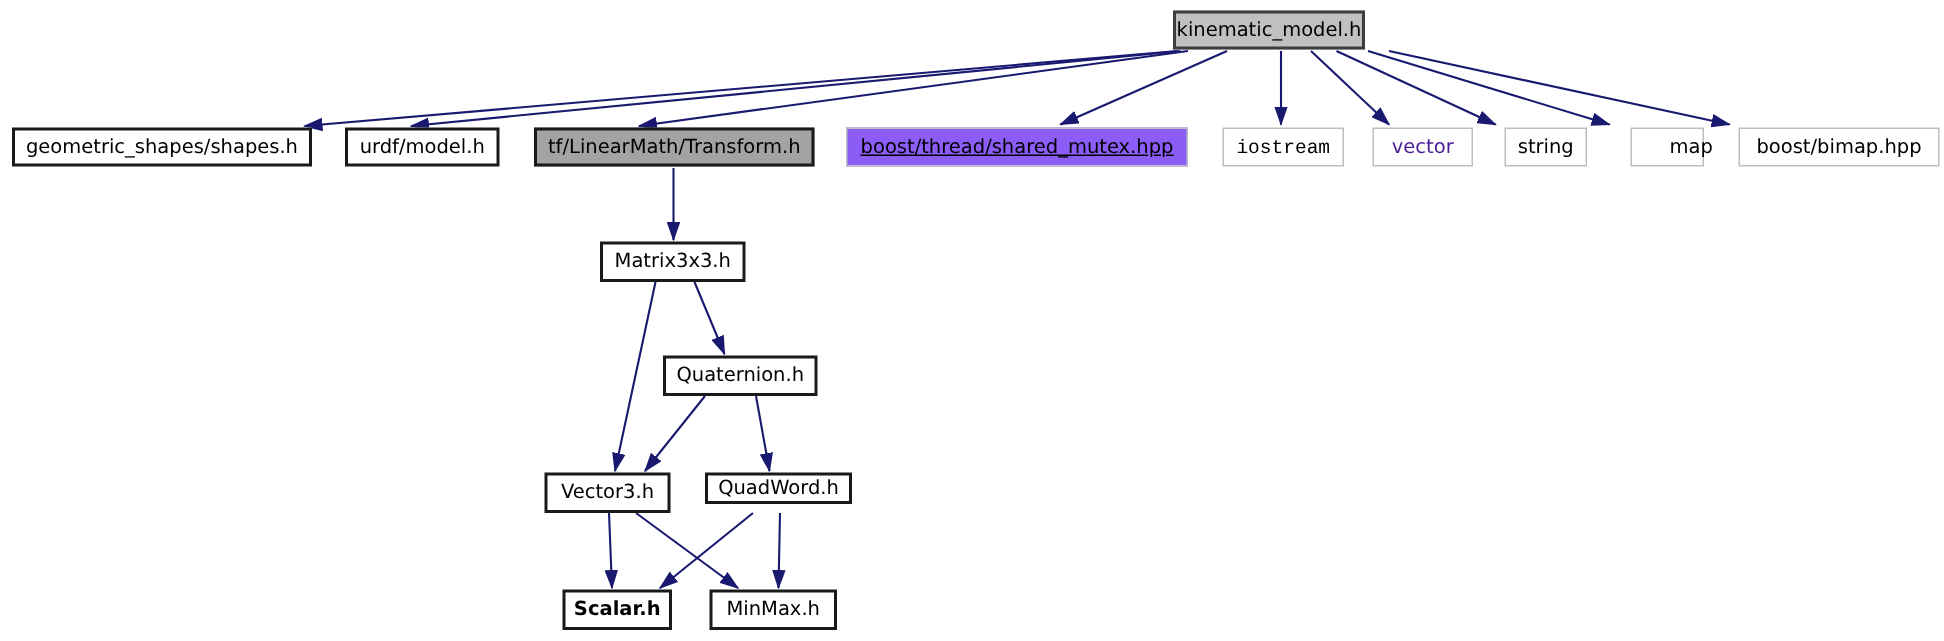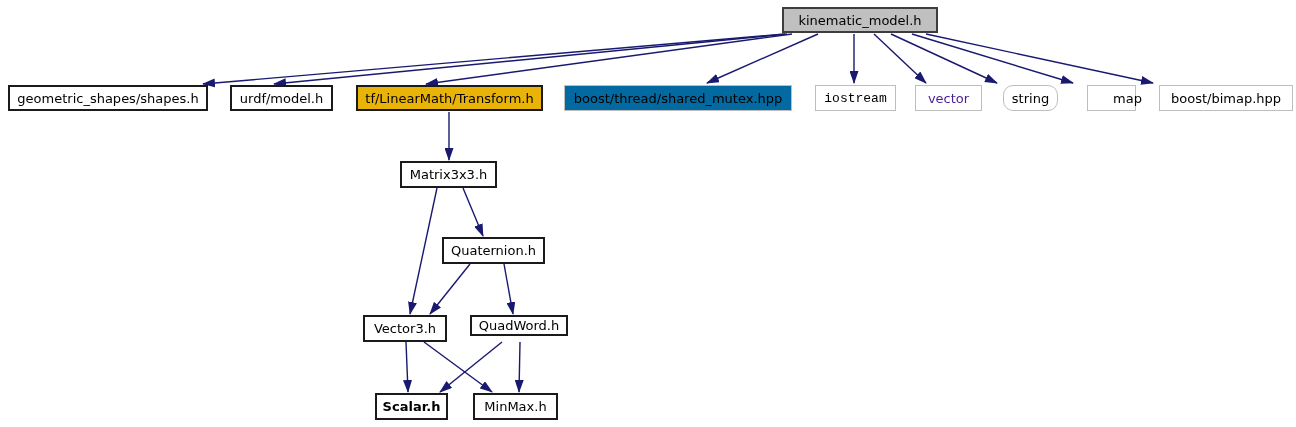--- a/index.html
+++ b/index.html
@@ -74,28 +74,28 @@
         <line x1="437" y1="188" x2="410" y2="314" stroke="#191970" stroke-width="1.4" marker-end="url(#arrowhead)"></line>
         <line x1="470" y1="264" x2="430" y2="314" stroke="#191970" stroke-width="1.4" marker-end="url(#arrowhead)"></line>
         <line x1="504" y1="264" x2="513" y2="314" stroke="#191970" stroke-width="1.4" marker-end="url(#arrowhead)"></line>
         <line x1="406" y1="342" x2="408" y2="392" stroke="#191970" stroke-width="1.4" marker-end="url(#arrowhead)"></line>
         <line x1="424" y1="342" x2="492" y2="392" stroke="#191970" stroke-width="1.4" marker-end="url(#arrowhead)"></line>
         <line x1="502" y1="342" x2="440" y2="392" stroke="#191970" stroke-width="1.4" marker-end="url(#arrowhead)"></line>
         <line x1="520" y1="342" x2="519" y2="392" stroke="#191970" stroke-width="1.4" marker-end="url(#arrowhead)"></line>
       </g>
   </svg>
   <div id="node-layer">
-      <div class="graph-node kind-root" style="left: 782px; top: 7px; width: 156px; height: 26px; color: rgb(0, 0, 0); background: rgb(192, 192, 192); border-color: rgb(61, 61, 61);">kinematic_model.h</div>
+      <div class="graph-node kind-root" style="left: 782px; top: 7px; width: 128px; height: 26px; color: rgb(0, 0, 0); background: rgb(192, 192, 192); border-color: rgb(61, 61, 61);">kinematic_model.h</div>
       <div class="graph-node kind-internal" style="left: 8px; top: 85px; width: 200px; height: 26px; color: rgb(0, 0, 0); background: rgb(255, 255, 255); border-color: rgb(26, 26, 26);">geometric_shapes/shapes.h</div>
       <div class="graph-node kind-internal" style="left: 230px; top: 85px; width: 103px; height: 26px; color: rgb(0, 0, 0); background: rgb(255, 255, 255); border-color: rgb(26, 26, 26);">urdf/model.h</div>
-      <div class="graph-node kind-internal" style="left: 356px; top: 85px; width: 187px; height: 26px; color: rgb(0, 0, 0); background: #eab308; border-color: rgb(26, 26, 26);">tf/LinearMath/Transform.h</div>
-      <div class="graph-node kind-external" style="left: 564px; top: 85px; width: 228px; height: 26px; color: rgb(0, 0, 0); background: #0369a1; border-color: rgb(190, 190, 190);">boost/thread/shared_mutex.hpp</div>
+      <div class="graph-node kind-internal" style="left: 356px; top: 85px; width: 187px; height: 26px; color: rgb(0, 0, 0); background: #a3a3a3; border-color: rgb(26, 26, 26);">tf/LinearMath/Transform.h</div>
+      <div class="graph-node kind-external" style="left: 564px; top: 85px; width: 228px; height: 26px; color: rgb(0, 0, 0); background: #8b5cf6; border-color: rgb(190, 190, 190); text-decoration: underline;">boost/thread/shared_mutex.hpp</div>
       <div class="graph-node kind-external" style="left: 815px; top: 85px; width: 81px; height: 26px; color: rgb(0, 0, 0); background: rgb(255, 255, 255); border-color: rgb(190, 190, 190); font-family: Liberation Mono, monospace;">iostream</div>
       <div class="graph-node kind-external" style="left: 915px; top: 85px; width: 67px; height: 26px; color: #4c1d95; background: rgb(255, 255, 255); border-color: rgb(190, 190, 190);">vector</div>
-      <div class="graph-node kind-external" style="left: 1003px; top: 85px; width: 55px; height: 26px; color: rgb(0, 0, 0); background: rgb(255, 255, 255); border-color: rgb(190, 190, 190); border-radius: 10px;">string</div>
+      <div class="graph-node kind-external" style="left: 1003px; top: 85px; width: 55px; height: 26px; color: rgb(0, 0, 0); background: rgb(255, 255, 255); border-color: rgb(190, 190, 190);">string</div>
       <div class="graph-node kind-external" style="left: 1087px; top: 85px; width: 49px; height: 26px; color: rgb(0, 0, 0); background: rgb(255, 255, 255); border-color: rgb(190, 190, 190); padding-left: 32px;">map</div>
       <div class="graph-node kind-external" style="left: 1159px; top: 85px; width: 134px; height: 26px; color: rgb(0, 0, 0); background: rgb(255, 255, 255); border-color: rgb(190, 190, 190);">boost/bimap.hpp</div>
       <div class="graph-node kind-internal" style="left: 400px; top: 161px; width: 97px; height: 27px; color: rgb(0, 0, 0); background: rgb(255, 255, 255); border-color: rgb(26, 26, 26);">Matrix3x3.h</div>
       <div class="graph-node kind-internal" style="left: 442px; top: 237px; width: 103px; height: 27px; color: rgb(0, 0, 0); background: rgb(255, 255, 255); border-color: rgb(26, 26, 26);">Quaternion.h</div>
       <div class="graph-node kind-internal" style="left: 363px; top: 315px; width: 84px; height: 27px; color: rgb(0, 0, 0); background: rgb(255, 255, 255); border-color: rgb(26, 26, 26);">Vector3.h</div>
       <div class="graph-node kind-internal" style="left: 470px; top: 315px; width: 98px; height: 21px; color: rgb(0, 0, 0); background: rgb(255, 255, 255); border-color: rgb(26, 26, 26);">QuadWord.h</div>
       <div class="graph-node kind-internal" style="left: 375px; top: 393px; width: 73px; height: 27px; color: rgb(0, 0, 0); background: rgb(255, 255, 255); border-color: rgb(26, 26, 26); font-weight: bold;">Scalar.h</div>
       <div class="graph-node kind-internal" style="left: 473px; top: 393px; width: 85px; height: 27px; color: rgb(0, 0, 0); background: rgb(255, 255, 255); border-color: rgb(26, 26, 26);">MinMax.h</div>
     </div>
 </div>

